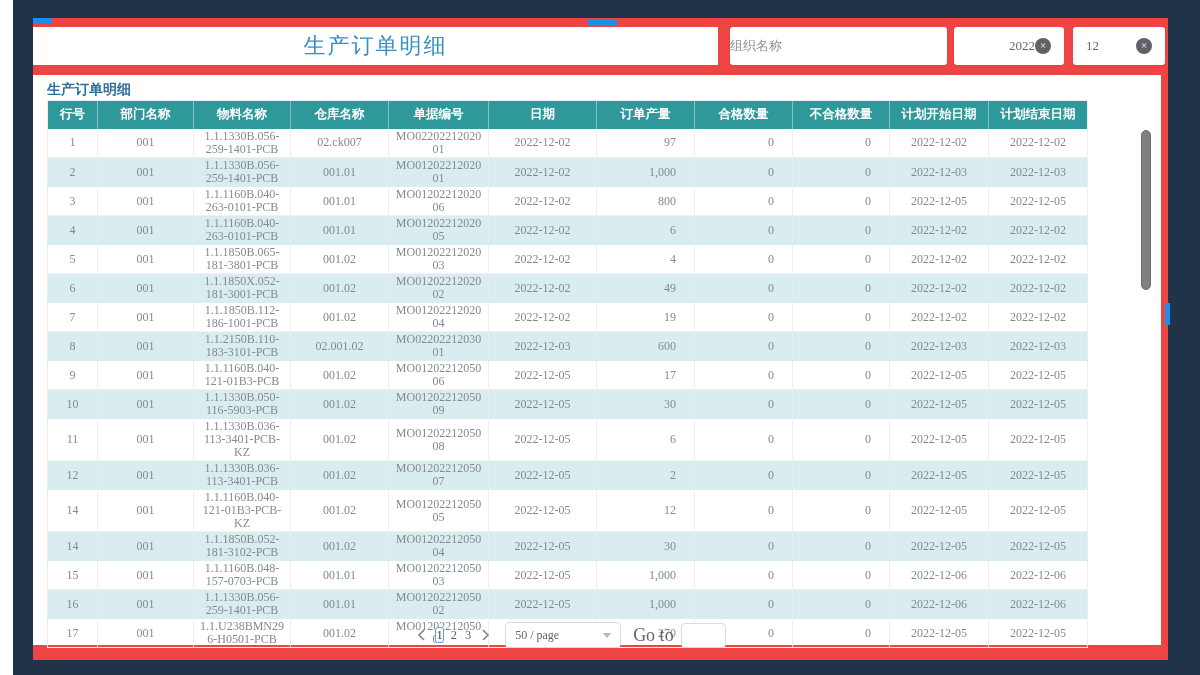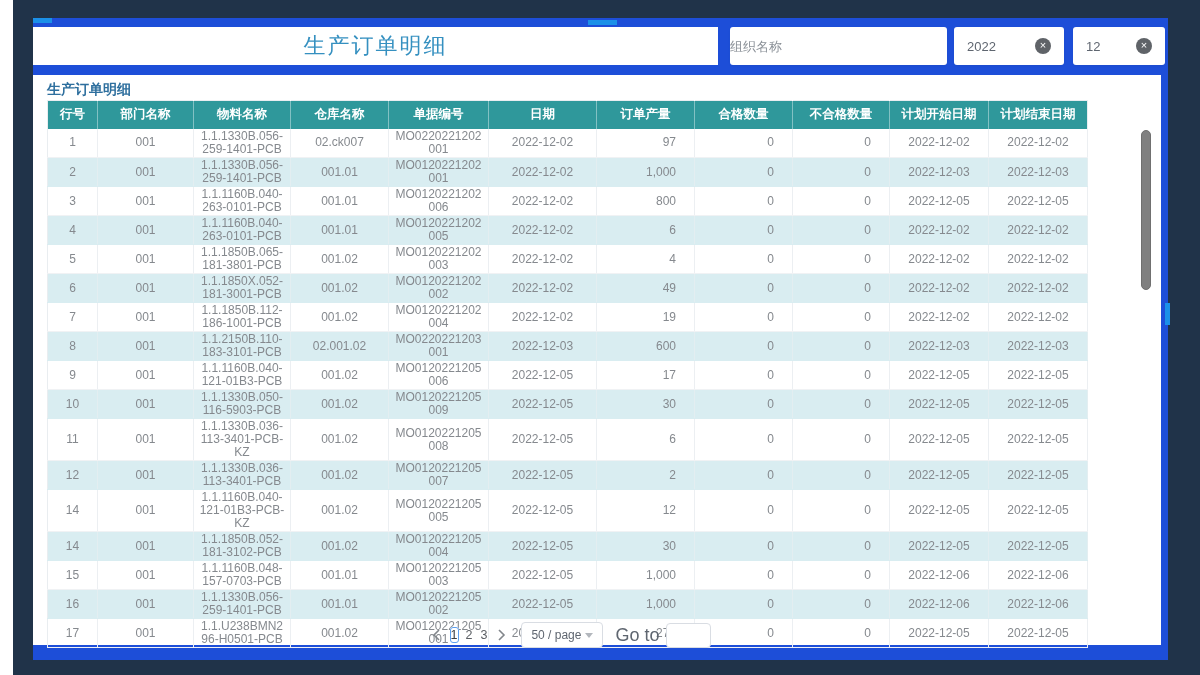--- a/index.html
+++ b/index.html
@@ -3,34 +3,34 @@
 <meta charset="utf-8">
 <style>
   * { box-sizing: border-box; margin: 0; padding: 0; }
   html,body { width:1200px; height:675px; }
   body {
     background:#ffffff;
     font-family:"Liberation Sans","DejaVu Sans",sans-serif;
     position:relative; overflow:hidden;
   }
   .frame { position:absolute; left:13px; top:0; width:1187px; height:675px; background:#203349; }
-  .inner { position:absolute; left:20px; top:18px; width:1135px; height:642px; background:#1d4ed8; }
+  .inner { position:absolute; left:20px; top:18px; width:1135px; height:642px; background:#ef4444;font-family:Liberation Serif, serif; }
 
   
   .titlebar { position:absolute; left:0; top:9px; width:685px; height:38px; background:#fff;
               display:flex; align-items:center; justify-content:center; }
   .page-title { font-size:22px; color:#3590c0; letter-spacing:2px; }
 
   .filter-box { position:absolute; top:9px; height:38px; background:#fff; border-radius:3px;
                 display:flex; align-items:center; box-shadow:0 1px 2px rgba(30,50,73,.08); }
   .filter-org { left:697px; width:217px; padding:0 0; }
   .filter-org input { border:none; outline:none; width:100%; font-size:13px; color:#5f6670;
                       font-family:inherit; background:transparent; }
   .filter-org input::placeholder { color:#8a9097; }
-  .filter-year { left:921px; width:110px; padding:0 13px; justify-content:space-between; }
+  .filter-year { left:921px; width:110px; padding:0 13px; justify-content:flex-end; }
   .filter-month { left:1040px; width:92px; padding:0 13px; justify-content:space-between; }
   .filter-value { font-size:13px; color:#5f6670; }
   .clear-btn { width:16px; height:16px; border-radius:50%; background:#5f6368; color:#fff;
                font-size:11px; line-height:15px; text-align:center; cursor:pointer; flex:0 0 16px; }
 
   
   .dash { position:absolute; background:#1b90e8; z-index:5; }
   .dash-left { left:20px; top:18px; width:19px; height:5px; }
   .dash-center { left:575px; top:20px; width:29px; height:5px; }
   .right-tab { position:absolute; left:1152px; top:303px; width:5px; height:22px; background:#1b90e8; z-index:5; }
@@ -52,21 +52,21 @@
   tbody tr.even td { background:#d9edf1; border-right-color:#e3eef1; border-bottom-color:#d9edf1; }
 
   
   .pagination { position:absolute; left:16px; top:547px; width:1040px; height:26px;
                 display:flex; align-items:center; justify-content:center; }
   .pg-arrow { width:20px; height:22px; display:flex; align-items:center; justify-content:center; cursor:pointer; }
   .pg-arrow svg { stroke:#82868b; stroke-width:1.6; fill:none; }
   .pg-num { min-width:22px; height:22px; line-height:20px; text-align:center; font-size:12.5px;
             color:#5a5e63; margin:0 3px; cursor:pointer; border:1px solid transparent; }
   .pg-num.active { border:1px solid #5da0f0; border-radius:3px; background:#fff; color:#3c4046; }
-  .pg-select { width:82px; height:26px; border:1px solid #d9dde3; border-radius:4px; background:#fff;
+  .pg-select { width:116px; height:26px; border:1px solid #d9dde3; border-radius:4px; background:#fff;
                display:flex; align-items:center; justify-content:space-between; padding:0 9px;
                margin-left:10px; cursor:pointer; }
   .pg-select-label { font-size:12px; color:#5f6670; }
   .select-caret { width:0; height:0; border-left:4px solid transparent; border-right:4px solid transparent;
                   border-top:5px solid #b3b7bd; }
   .pg-goto-label { font-size:18px; color:#5f6670; margin-left:12px; }
   .pg-goto-input { width:45px; height:25px; border:1px solid #d9dde3; border-radius:4px;
                    margin-left:7px; outline:none; font-size:12px; color:#5f6670; text-align:center;
                    font-family:inherit; }
 

